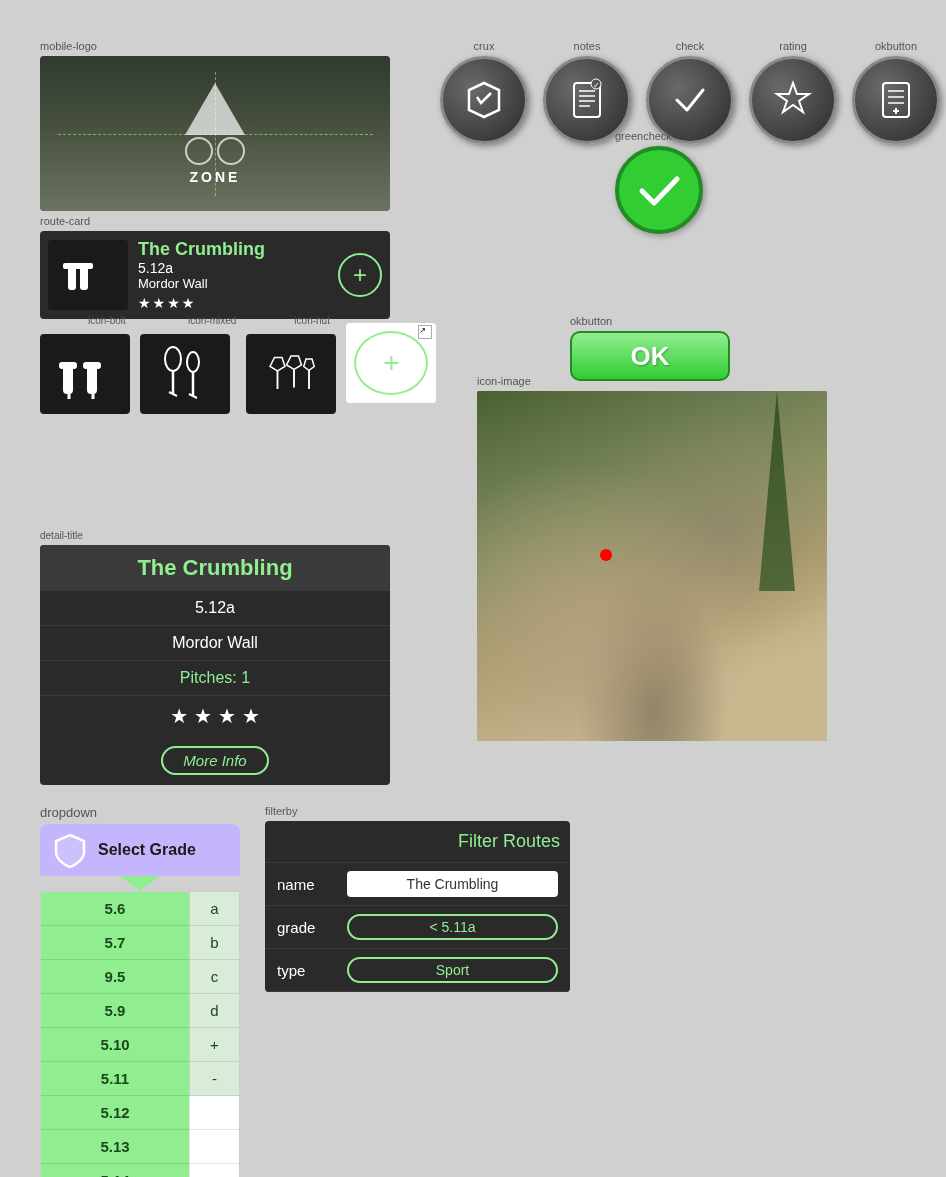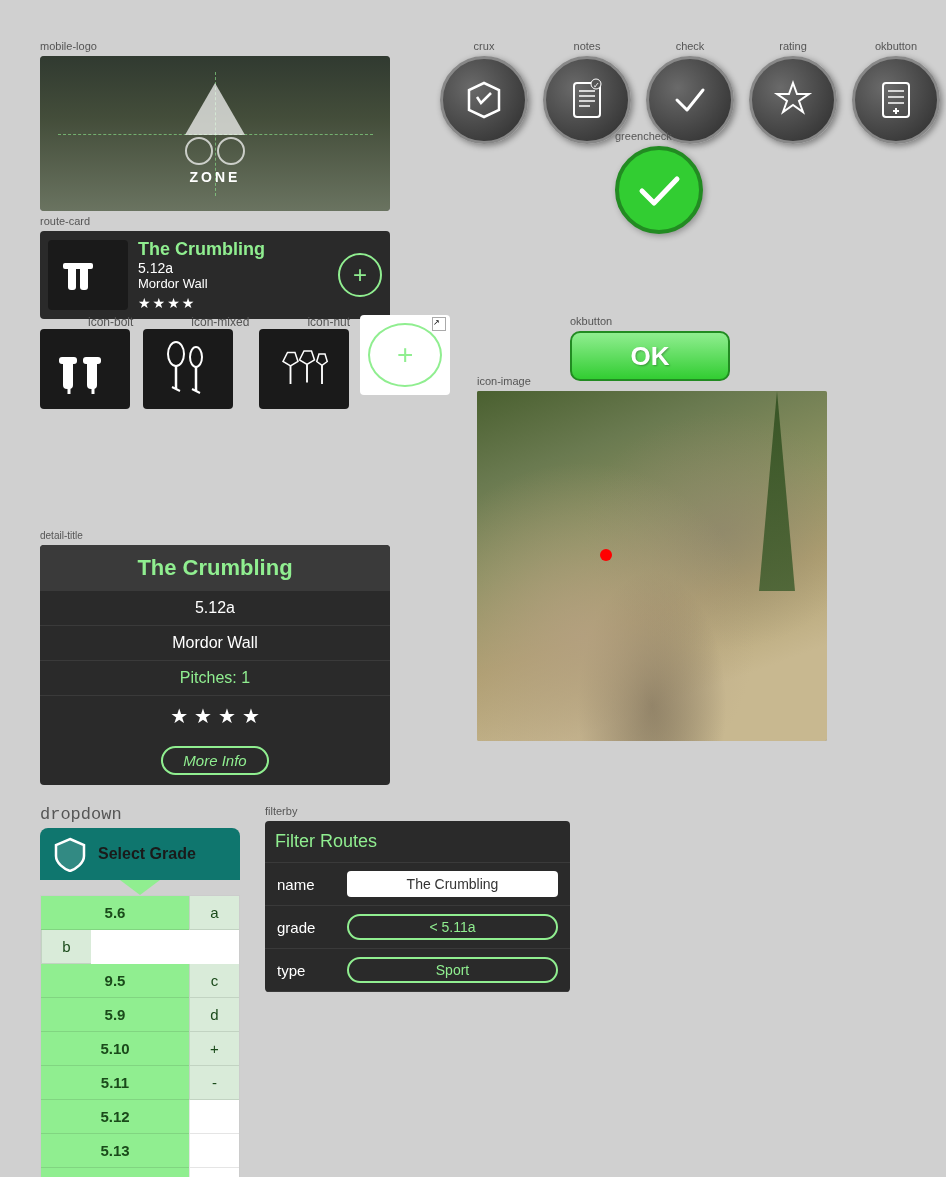--- a/index.html
+++ b/index.html
@@ -158,23 +158,23 @@
       left: 40px;
       display: flex;
       gap: 10px;
     }
     .icon-box {
       display: flex;
       flex-direction: column;
       align-items: flex-start;
     }
     .icon-box-label {
-      font-size: 12px;
+      font-size: 10px;
       color: #555;
-      margin-bottom: 0;
+      margin-bottom: 8px;
       padding-left: 48px;
     }
     .icon-img {
       width: 90px;
       height: 80px;
       background: #1a1a1a;
       border-radius: 4px;
       display: flex;
       align-items: center;
       justify-content: center;
@@ -415,30 +415,29 @@
       border-radius: 50%;
     }
 
     
     #dropdown-area {
       position: absolute;
       top: 805px;
       left: 40px;
     }
     #dropdown-label {
-      font-size: 17px;
+      font-size: 13px;
       color: #555;
       margin-bottom: 4px;
-      font-family: Liberation Mono, monospace;
     }
     #dropdown-container {
       width: 200px;
     }
     #dropdown-header {
-      background: #0f766e;
+      background: #c4b5fd;
       border-radius: 8px 8px 0 0;
       display: flex;
       align-items: center;
       padding: 8px 12px;
       gap: 10px;
       cursor: pointer;
     }
     #dropdown-header .shield-icon {
       width: 36px;
       height: 36px;
@@ -503,21 +502,21 @@
       color: #555;
       margin-bottom: 4px;
     }
     #filter-card {
       width: 305px;
       background: #2a2a2a;
       border-radius: 4px;
       overflow: hidden;
     }
     #filter-card .filter-title {
-      text-align: left;
+      text-align: right;
       color: #90EE90;
       font-size: 18px;
       padding: 10px;
       border-bottom: 1px solid #3a3a3a;
     }
     .filter-row {
       display: flex;
       align-items: center;
       padding: 8px 12px;
       border-bottom: 1px solid #3a3a3a;
@@ -745,20 +744,21 @@
       </svg>
       <span class="select-grade-text">Select Grade</span>
     </div>
     <div class="dropdown-pointer"></div>
     <div id="dropdown-body">
       <div class="dropdown-row">
         <div class="dropdown-col-left">5.6</div>
         <div class="dropdown-col-right">a</div>
       </div>
       <div class="dropdown-row">
+        <div class="dropdown-col-left">5.7</div>
         <div class="dropdown-col-right">b</div>
       </div>
       <div class="dropdown-row">
         <div class="dropdown-col-left">9.5</div>
         <div class="dropdown-col-right">c</div>
       </div>
       <div class="dropdown-row">
         <div class="dropdown-col-left">5.9</div>
         <div class="dropdown-col-right">d</div>
       </div>

